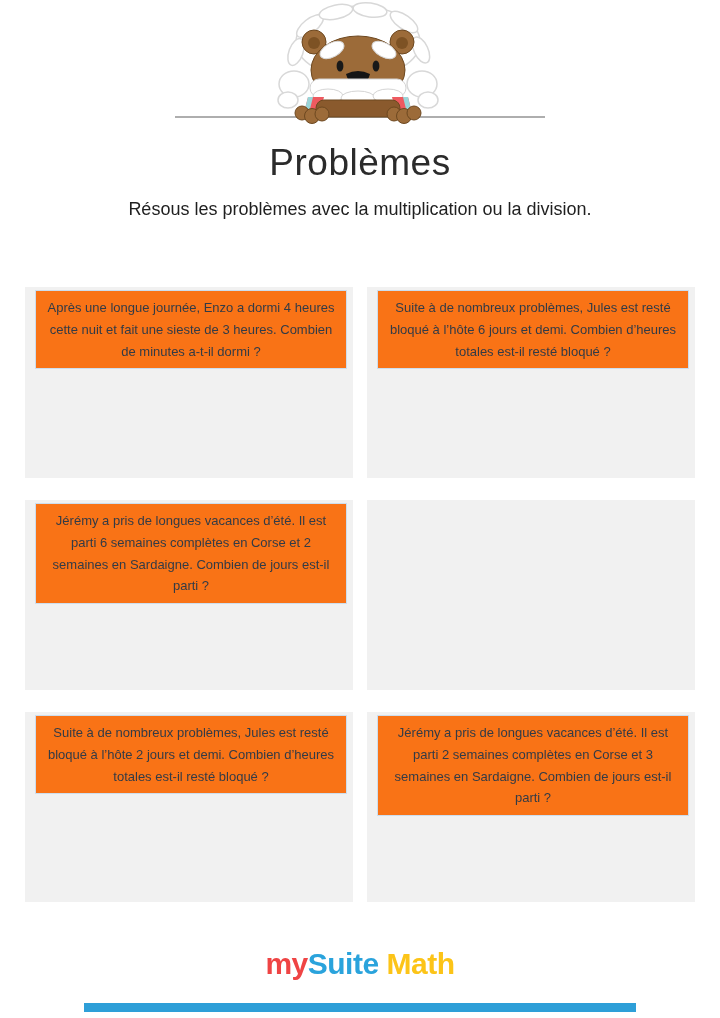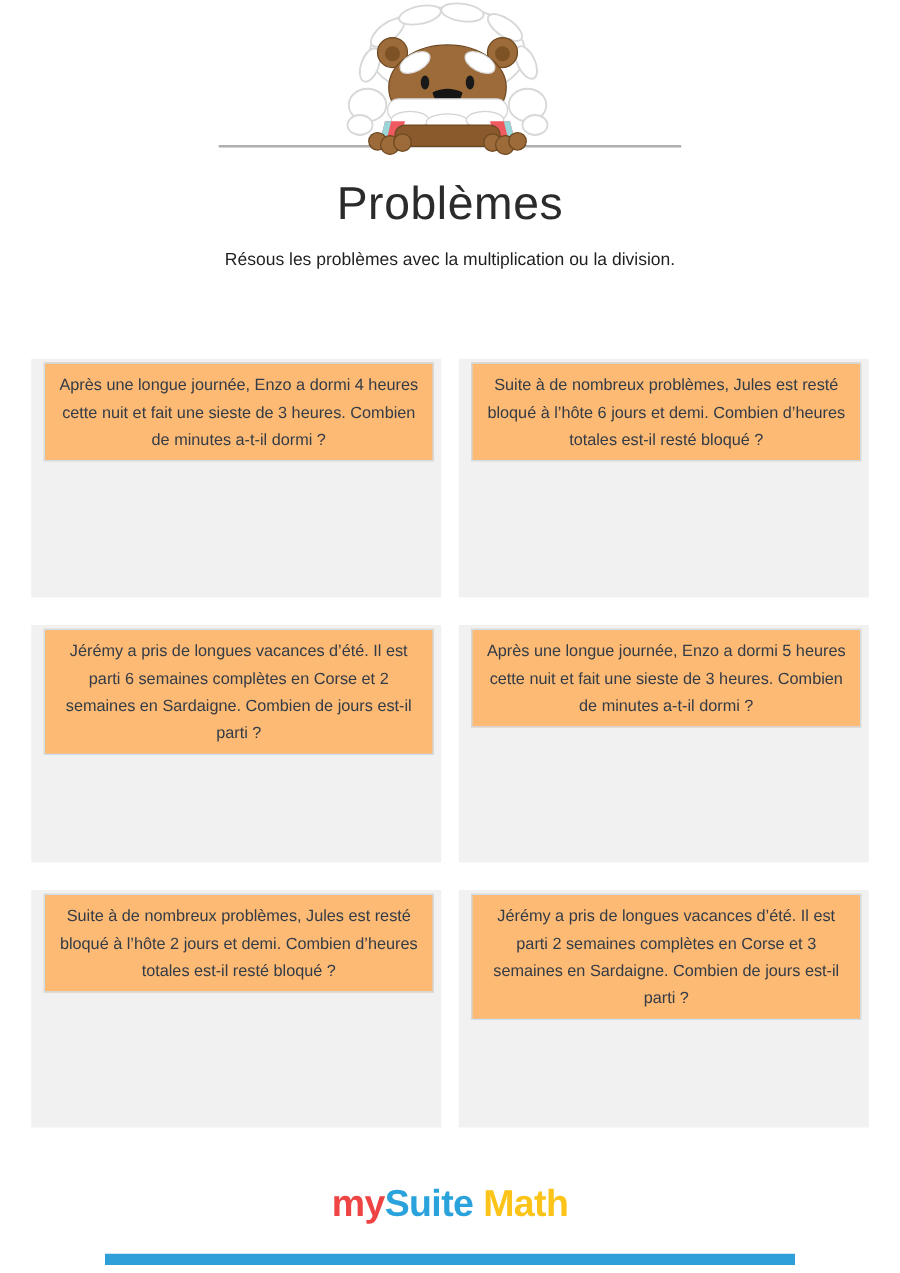--- a/index.html
+++ b/index.html
@@ -9,32 +9,32 @@
   }
   
   .divider{position:absolute;top:116px;left:175px;width:370px;height:2px;background:#aeaeae;z-index:1;}
   .mascot{position:absolute;top:0;left:258px;width:200px;height:130px;z-index:2;}
   .title{
     position:absolute;top:142px;left:0;width:100%;text-align:center;
     font-size:37px;font-weight:400;color:#2b2b2b;letter-spacing:.5px;margin:0;
   }
   .subtitle{
     position:absolute;top:199px;left:0;width:100%;text-align:center;
-    font-size:14px;color:#1f1f1f;margin:0;
+    font-size:18px;color:#1f1f1f;margin:0;
   }
   
   .grid{
     position:absolute;top:287px;left:25px;width:670px;
     display:grid;grid-template-columns:328px 328px;column-gap:14px;
     grid-template-rows:191px 190px 190px;row-gap:22px;
   }
   .cell{background:#f1f1f1;display:flex;flex-direction:column;}
   .statement{
     margin:3px 6px 0 10px;min-height:58px;
-    background:#fdba74;border:1px solid #cddeee;
+    background:#f97316;border:1px solid #cddeee;
     display:flex;align-items:center;justify-content:center;text-align:center;
     padding:6px 9px;font-size:13px;line-height:1.68;color:#333b46;
   }
   .answer-space{flex:1;}
   
   .logo{
     position:absolute;top:947px;left:0;width:100%;text-align:center;
     font-size:30px;letter-spacing:-.5px;
   }
   .logo .lg-my{color:#ef4444;font-weight:700;margin-top:18px;}
@@ -125,21 +125,20 @@
       <div class="statement">Suite à de nombreux problèmes, Jules est resté bloqué à l’hôte 6 jours et demi. Combien d’heures totales est-il resté bloqué ?</div>
       <div class="answer-space"></div>
     </div>
 
     <div class="cell">
       <div class="statement">Jérémy a pris de longues vacances d’été. Il est parti 6 semaines complètes en Corse et 2 semaines en Sardaigne. Combien de jours est-il parti ?</div>
       <div class="answer-space"></div>
     </div>
 
     <div class="cell">
-      <div class="statement">Après une longue journée, Enzo a dormi 5 heures cette nuit et fait une sieste de 3 heures. Combien de minutes a-t-il dormi ?</div>
       <div class="answer-space"></div>
     </div>
 
     <div class="cell">
       <div class="statement">Suite à de nombreux problèmes, Jules est resté bloqué à l’hôte 2 jours et demi. Combien d’heures totales est-il resté bloqué ?</div>
       <div class="answer-space"></div>
     </div>
 
     <div class="cell">
       <div class="statement">Jérémy a pris de longues vacances d’été. Il est parti 2 semaines complètes en Corse et 3 semaines en Sardaigne. Combien de jours est-il parti ?</div>

